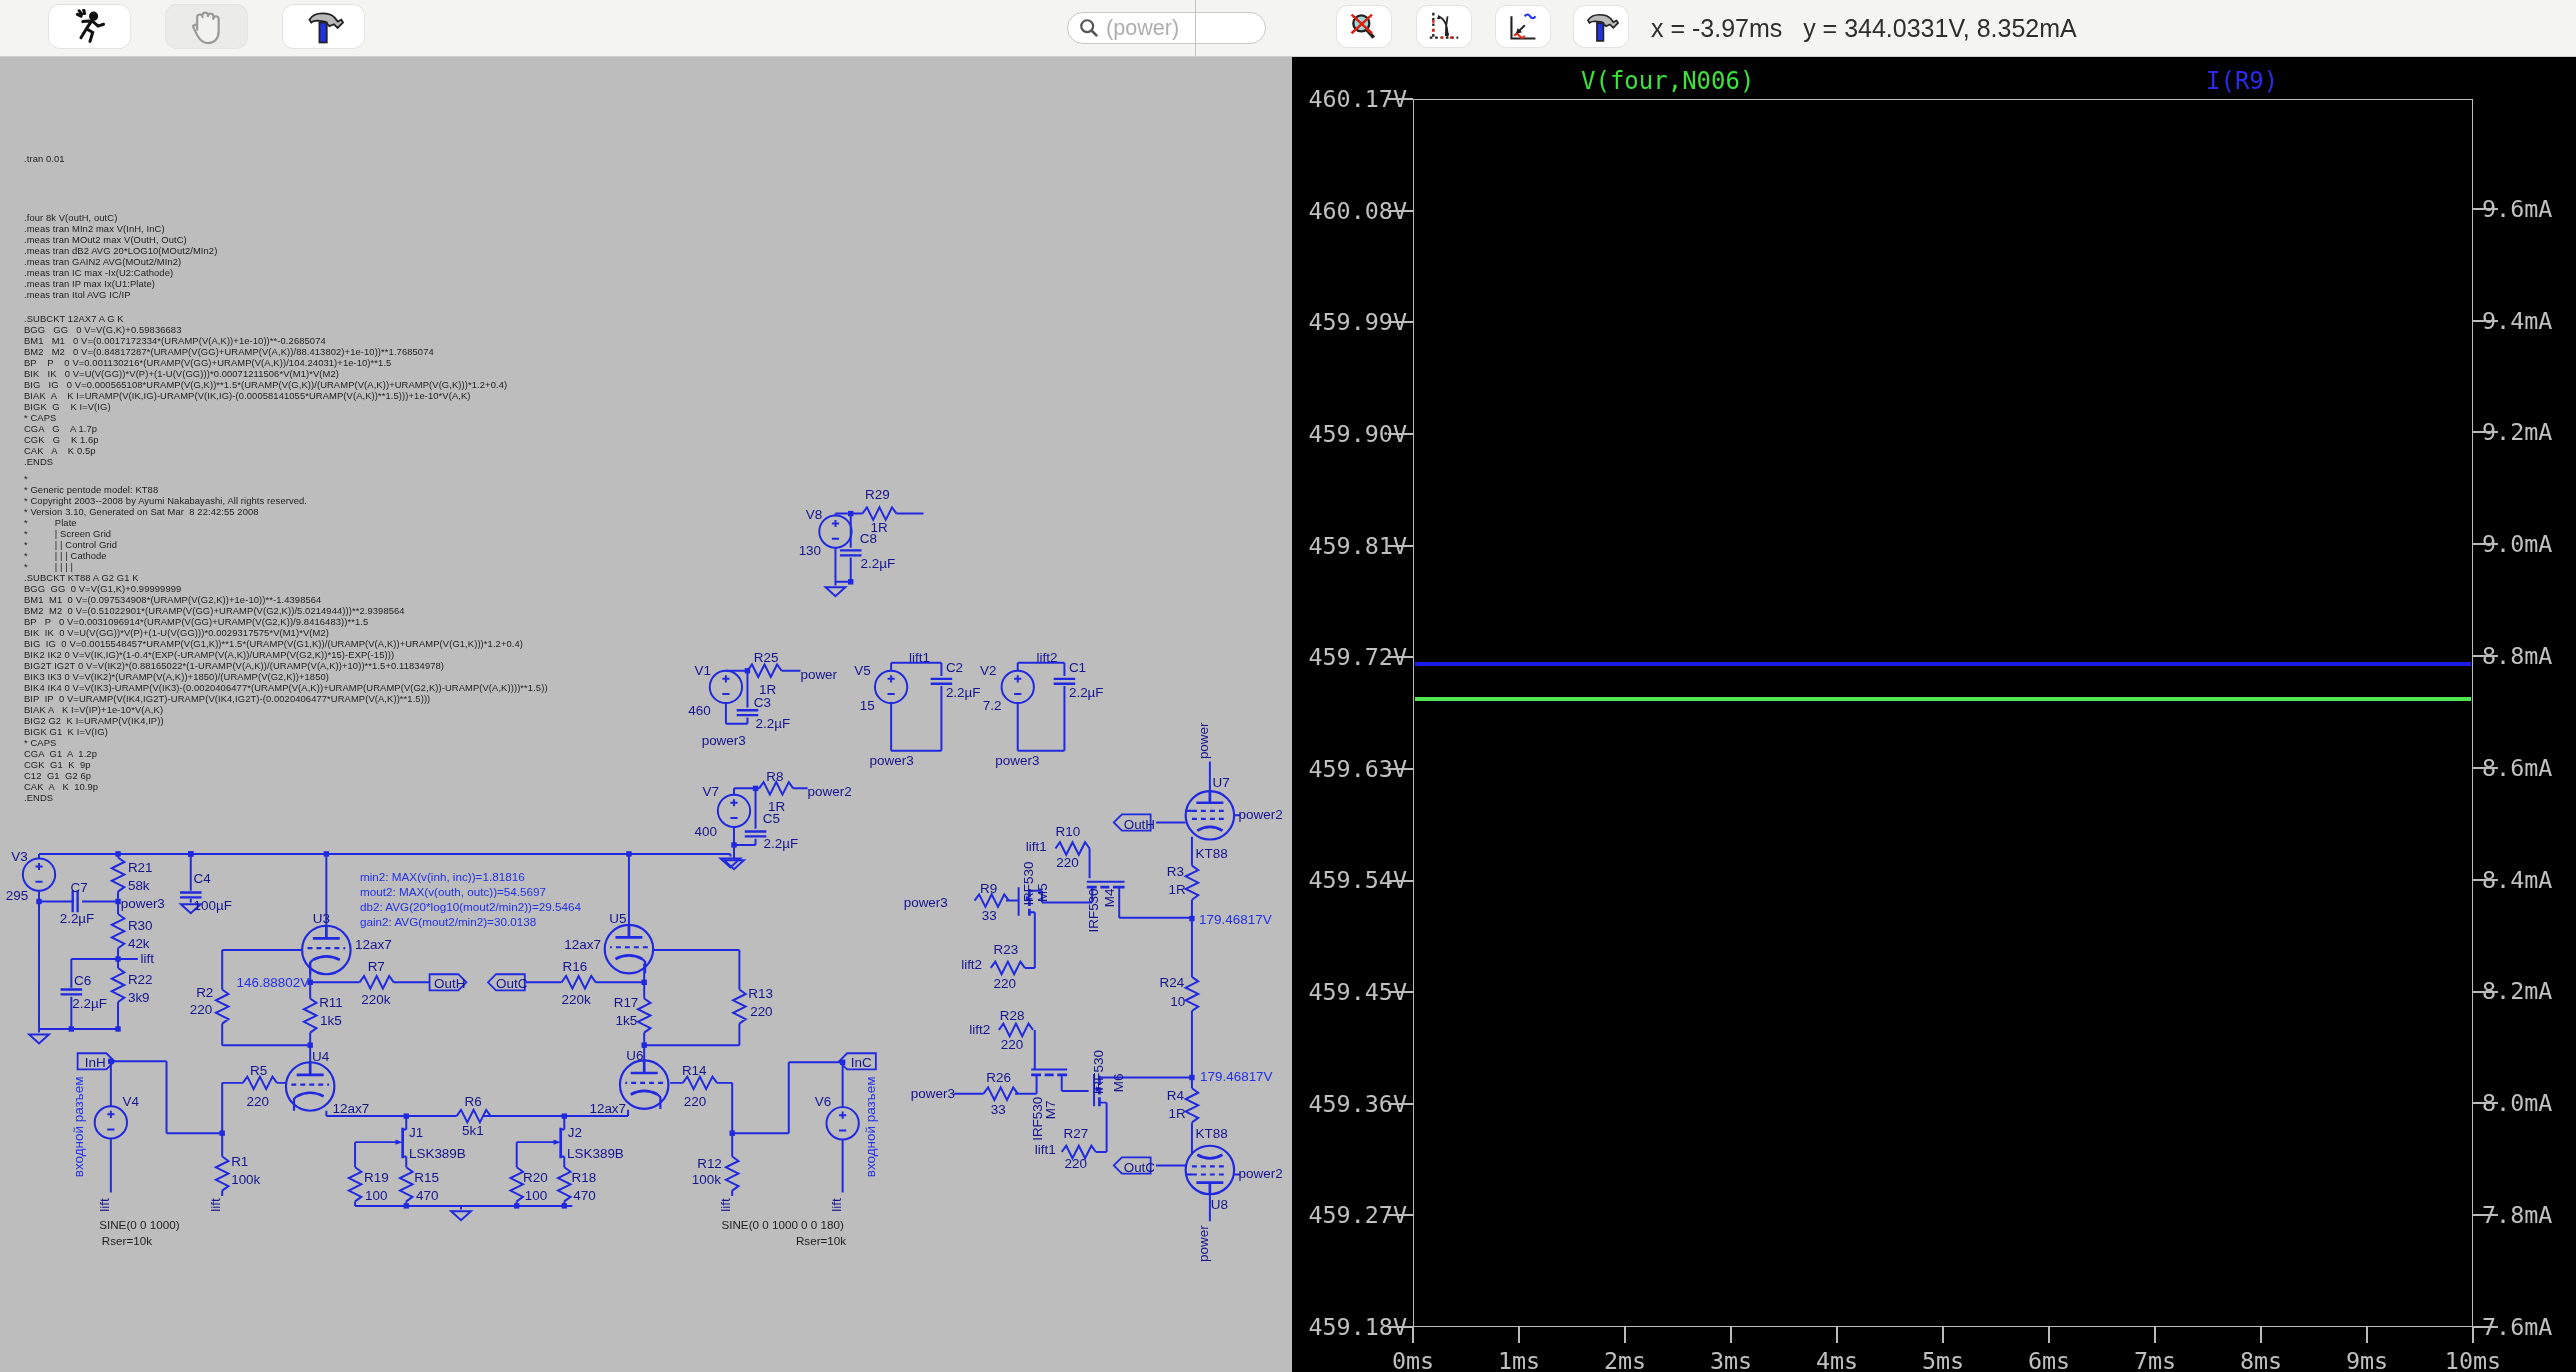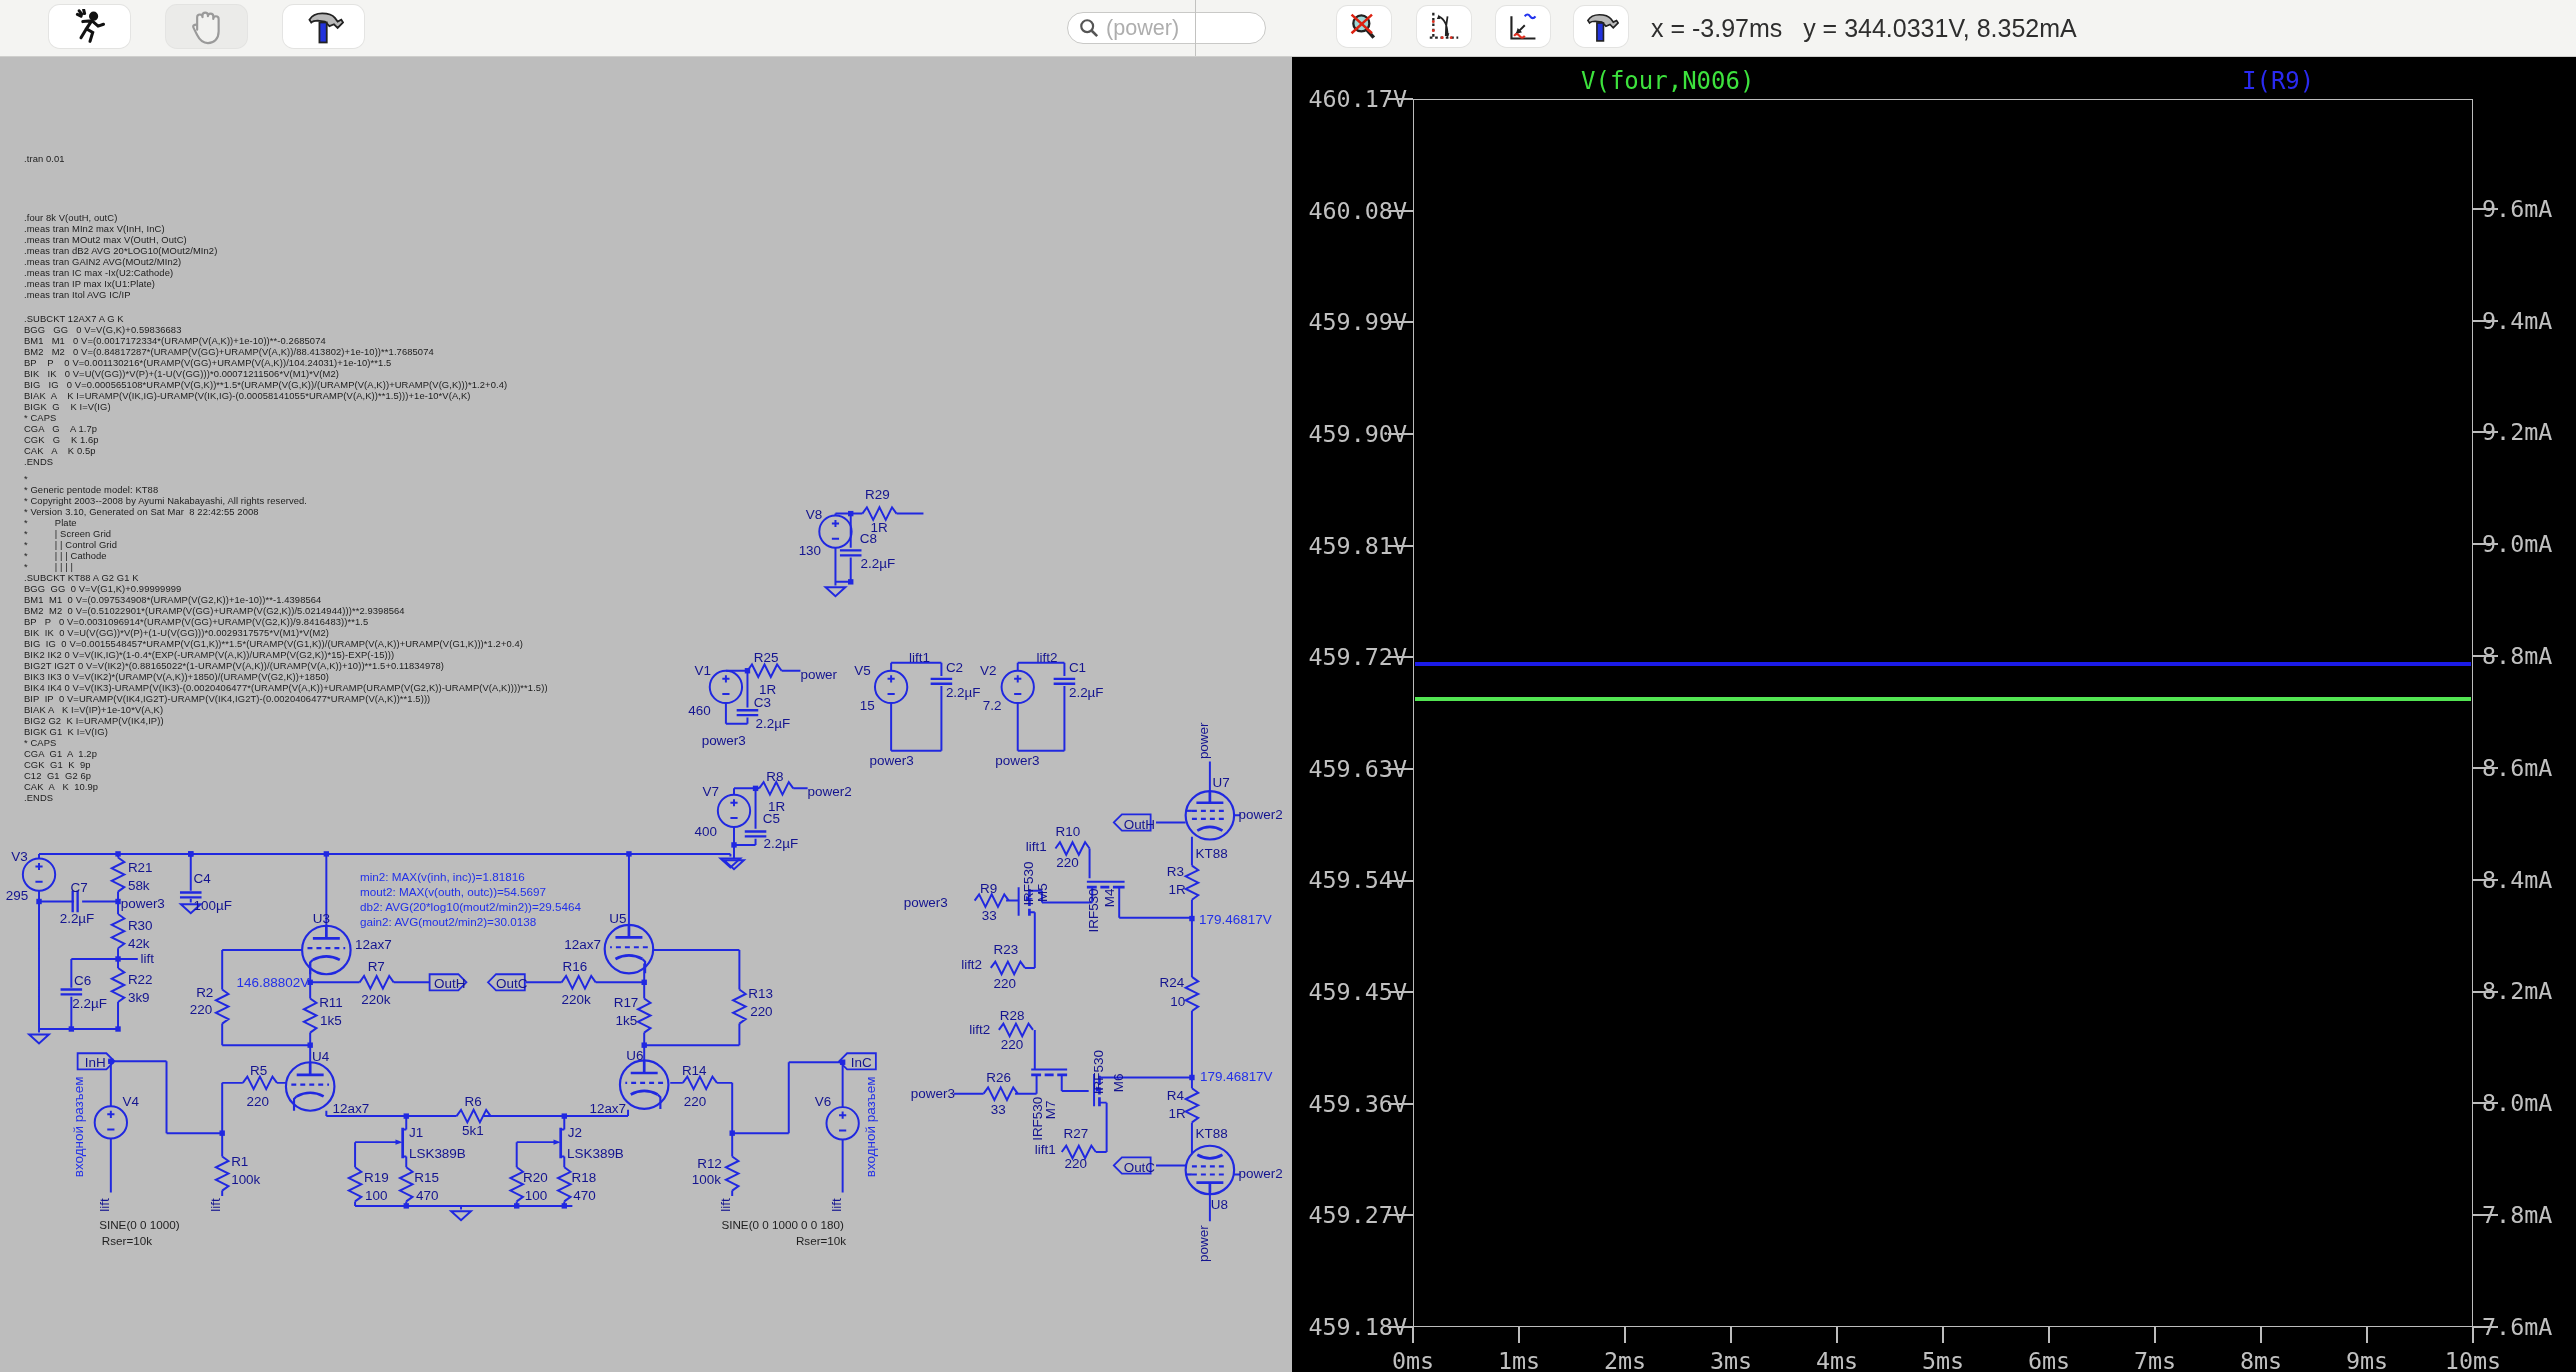--- a/index.html
+++ b/index.html
@@ -500,21 +500,21 @@
           <text x="1379" y="1312" class="sl">power2</text>
           <text x="1348" y="1347" class="sl">U8</text>
           <text x="1345" y="1385" class="sl" transform="rotate(-90 1345 1385)" text-anchor="middle">power</text>
         </g>
     </svg>
   </div>
 
   <div id="plot">
     <div id="pbox"></div>
   <div class="ptitle" style="left: 289px; color: rgb(61, 226, 61);">V(four,N006)</div>
-      <div class="ptitle" style="left: 950px; color: rgb(42, 42, 240);">I(R9)</div>
+      <div class="ptitle" style="left: 914px; color: rgb(42, 42, 240);">I(R9)</div>
       <div class="ylab" style="left: 0px; top: 43px; width: 115px; text-align: right;">460.17V</div>
       <div class="tick" style="left: 96px; top: 42px; width: 25px; height: 1.8px;"></div>
       <div class="ylab" style="left: 0px; top: 155px; width: 115px; text-align: right;">460.08V</div>
       <div class="tick" style="left: 96px; top: 154px; width: 25px; height: 1.8px;"></div>
       <div class="ylab" style="left: 0px; top: 266px; width: 115px; text-align: right;">459.99V</div>
       <div class="tick" style="left: 96px; top: 265px; width: 25px; height: 1.8px;"></div>
       <div class="ylab" style="left: 0px; top: 378px; width: 115px; text-align: right;">459.90V</div>
       <div class="tick" style="left: 96px; top: 377px; width: 25px; height: 1.8px;"></div>
       <div class="ylab" style="left: 0px; top: 490px; width: 115px; text-align: right;">459.81V</div>
       <div class="tick" style="left: 96px; top: 489px; width: 25px; height: 1.8px;"></div>

